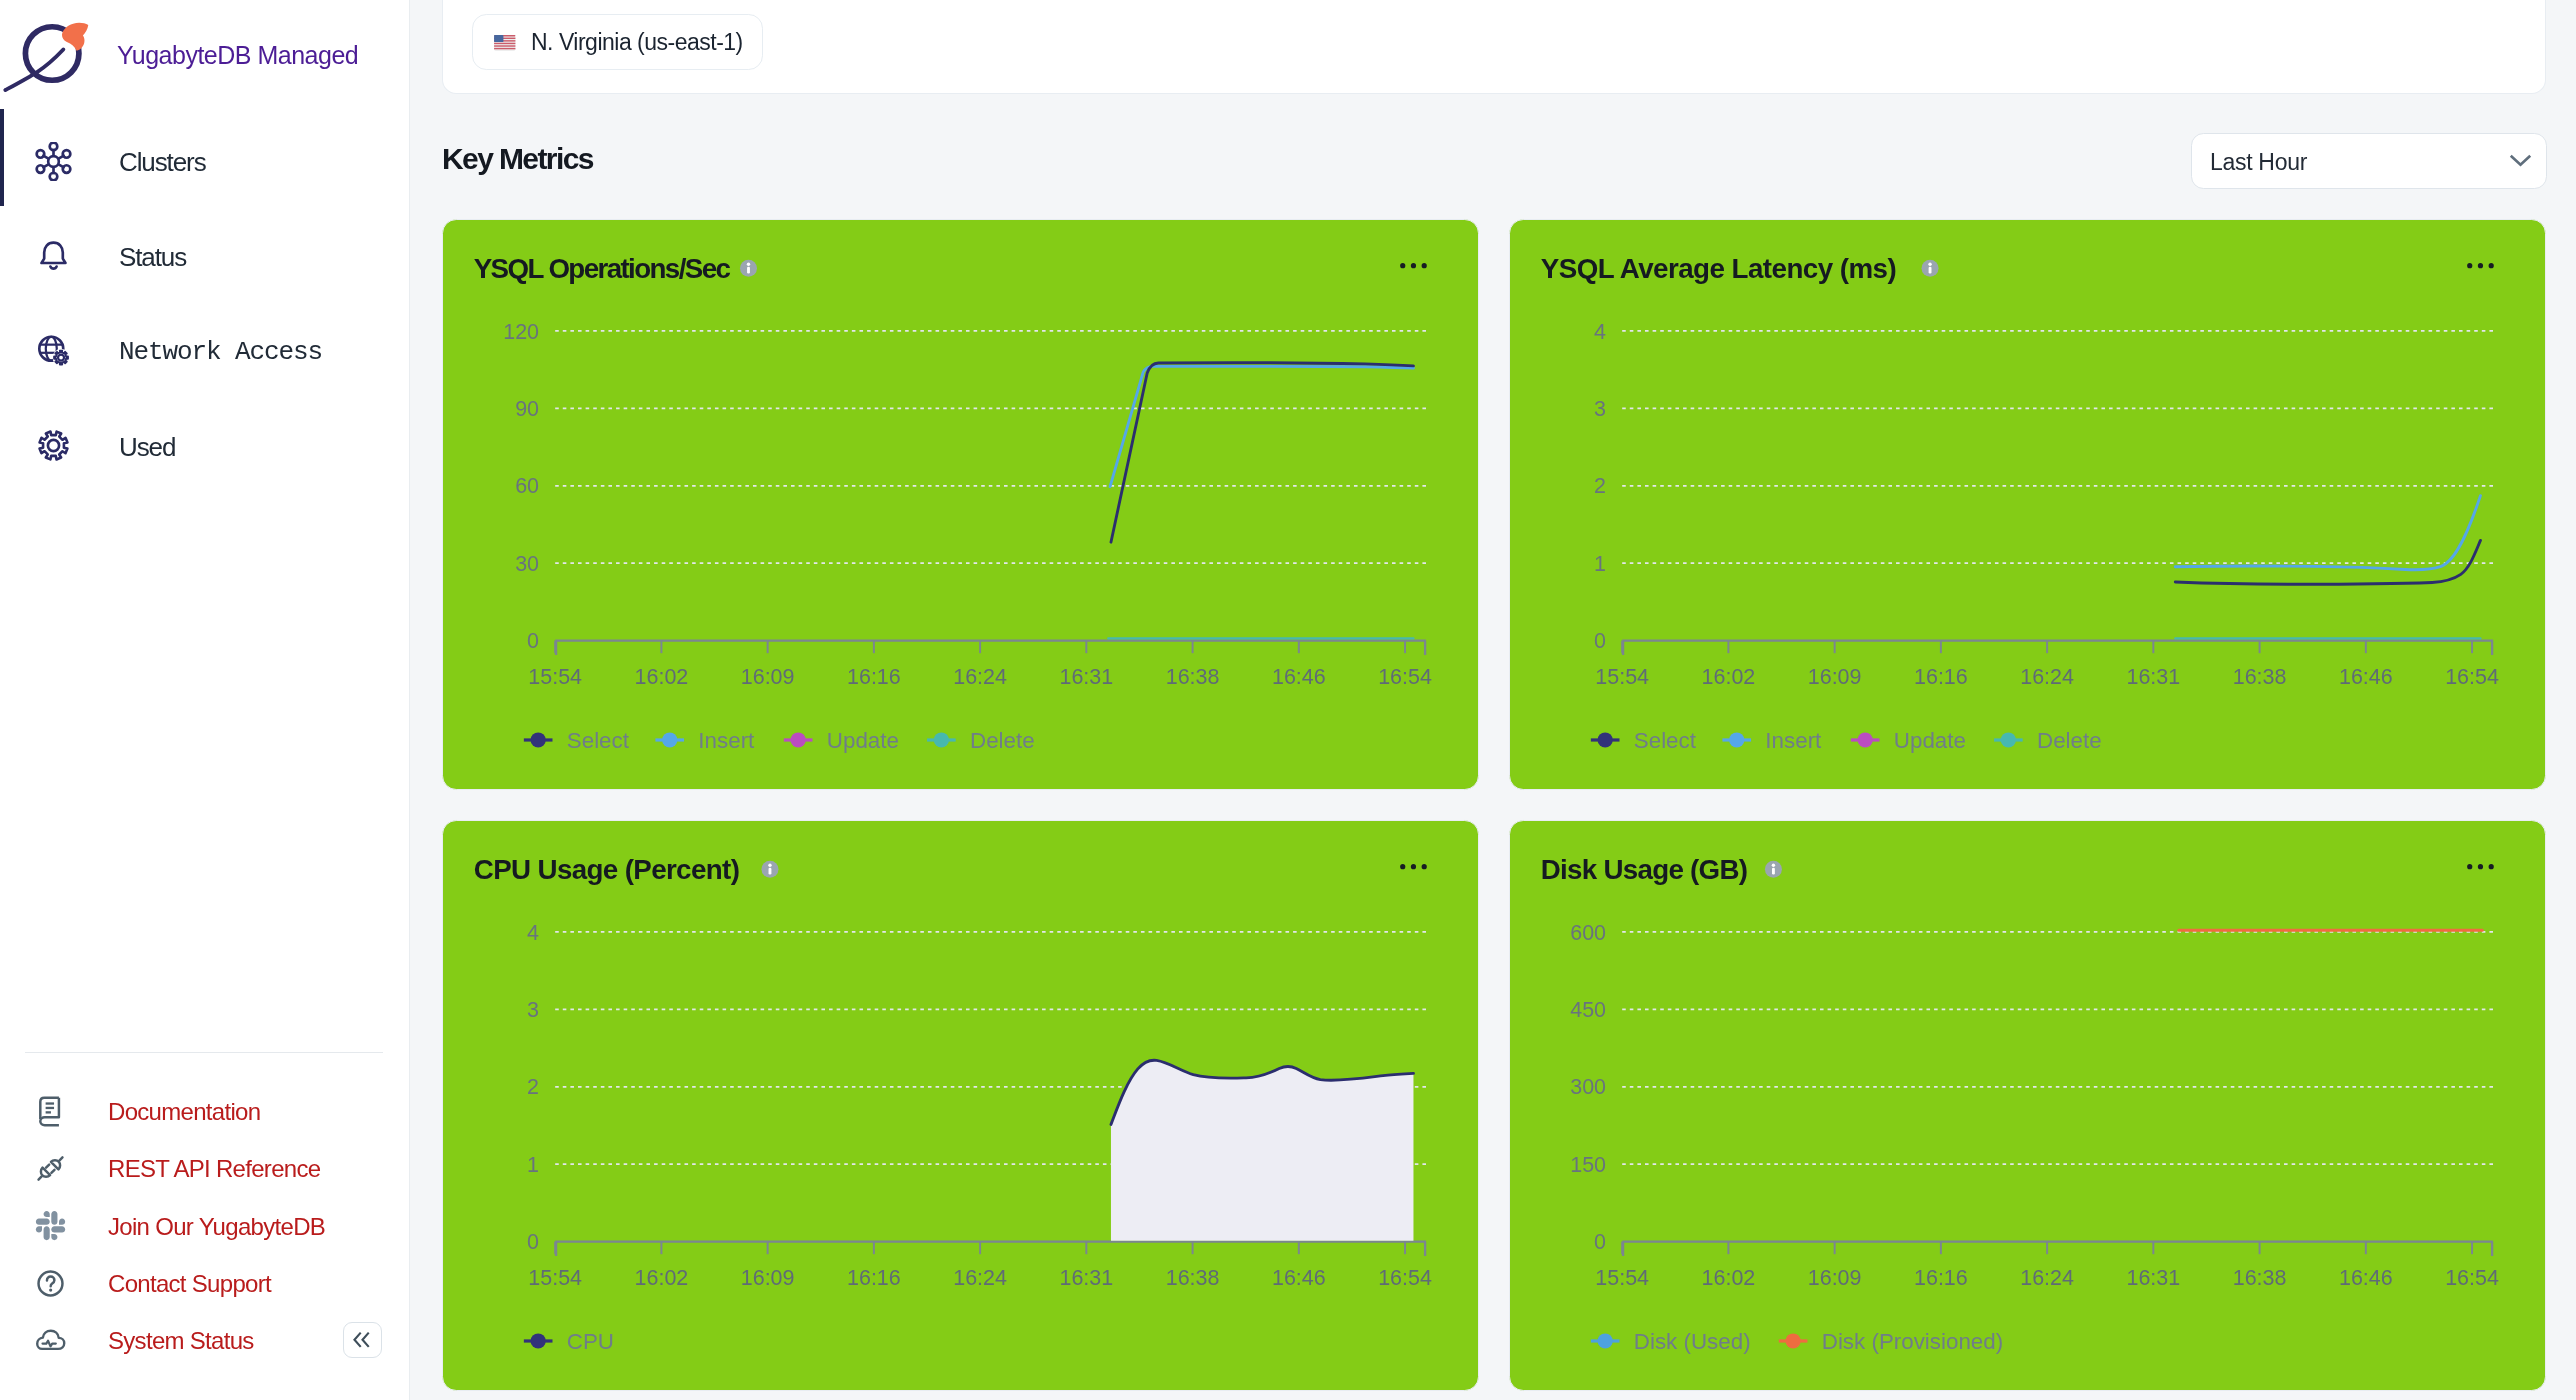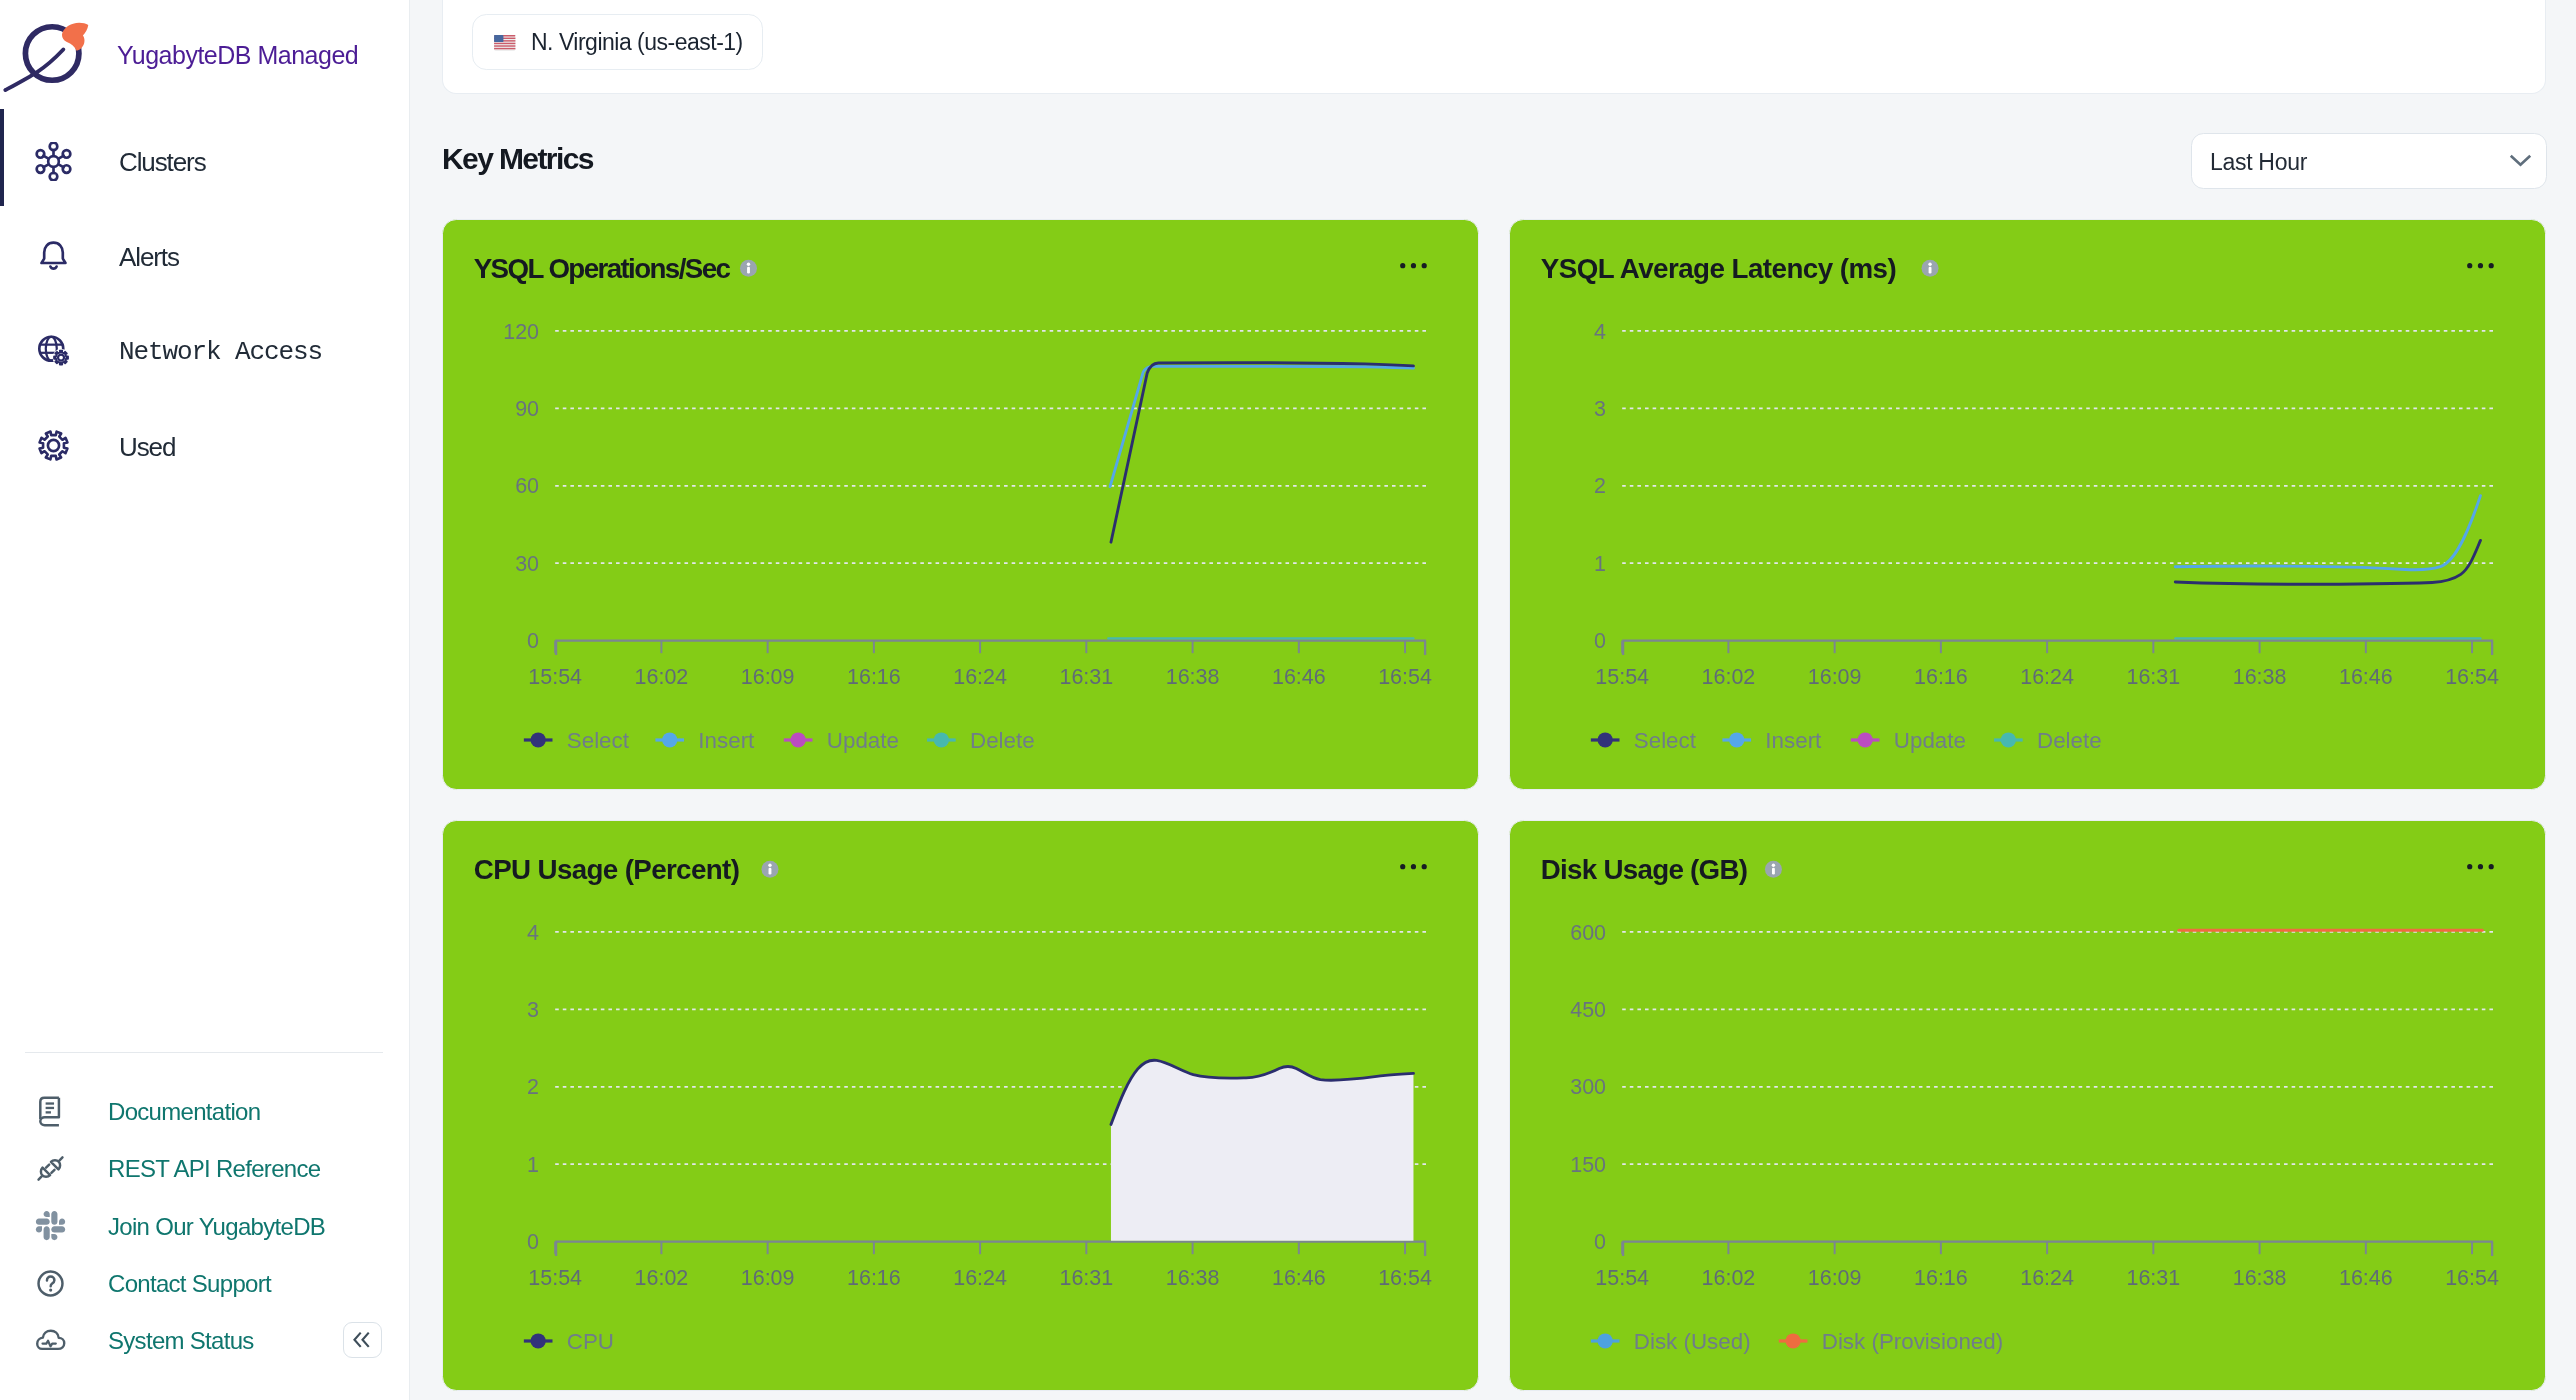--- a/index.html
+++ b/index.html
@@ -1,18 +1,18 @@
 <!DOCTYPE html>
 <html style="font-size:14.3px"><head><meta charset="utf-8"><style>
 * { margin:0; padding:0; box-sizing:border-box; }
 html,body { width:2576px; height:1401px; background:#f4f6f8; font-family:"Liberation Sans", sans-serif; overflow:hidden; }
 .abs { position:absolute; }
 .card { position:absolute; width:1037px; height:571px; background:#84cc16; border:1.8px solid #e8edf2; border-radius:14.3px; }
 .navtxt { font-size:26px; letter-spacing:-1.1px; color:#212b37; }
-.bottxt { font-size:24px; letter-spacing:-0.7px; color:#0f766e; }
+.bottxt { font-size:24px; letter-spacing:-0.7px; color:#b91c1c; }
 </style></head><body>
 <div class="abs" style="left:442px;top:0;width:2104px;height:94px;background:#ffffff;border-radius:0 0 14.3px 14.3px;border:1.8px solid #e8edf2;border-top:none"></div>
 <div class="abs" style="left:472px;top:14.3px;width:291px;height:56px;background:#ffffff;border:1.8px solid #e7edf2;border-radius:14.3px;"></div>
 <svg class="abs" style="left:494px;top:35px" width="21.5" height="16" viewBox="0 0 24 18">
 <rect width="24" height="18" rx="2" fill="#eeeeee"></rect>
 <g fill="#cb5c6a">
       <rect y="0" width="24" height="1.6" rx="0.8"></rect>
       <rect y="2.9" width="24" height="1.6"></rect>
       <rect y="5.8" width="24" height="1.6"></rect>
       <rect y="8.7" width="24" height="1.6"></rect>
@@ -255,21 +255,21 @@
     <line x1="16.8" y1="25.0" x2="9.4" y2="29.2" stroke="#2b2b66" stroke-width="3"></line>
     <circle cx="7.3" cy="30.5" r="4.3" fill="none" stroke="#2b2b66" stroke-width="3"></circle>
     <line x1="16.8" y1="19.0" x2="9.4" y2="14.8" stroke="#2b2b66" stroke-width="3"></line>
     <circle cx="7.3" cy="13.5" r="4.3" fill="none" stroke="#2b2b66" stroke-width="3"></circle>
   </svg>
 <div class="abs navtxt" style="left:119px;top:147px;">Clusters</div>
 <svg width="39" height="39" viewBox="0 0 44 44" style="position:absolute;left:34px;top:236px">
     <path d="M22 7.5 C15.5 7.5 11.5 12.5 11.5 18.5 L11.5 25.5 L8.5 30.5 L35.5 30.5 L32.5 25.5 L32.5 18.5 C32.5 12.5 28.5 7.5 22 7.5 Z" fill="none" stroke="#2b2b66" stroke-width="3" stroke-linejoin="round"></path>
     <path d="M18.5 34.5 A3.8 3.8 0 0 0 25.5 34.5" fill="none" stroke="#2b2b66" stroke-width="3" stroke-linecap="round"></path>
   </svg>
-<div class="abs navtxt" style="left:119px;top:242px;">Alerts</div>
+<div class="abs navtxt" style="left:119px;top:242px;">Status</div>
 <svg width="39" height="39" viewBox="0 0 44 44" style="position:absolute;left:34px;top:331px">
     <circle cx="19.5" cy="20" r="13.5" fill="none" stroke="#2b2b66" stroke-width="3"></circle>
     <ellipse cx="19.5" cy="20" rx="6.2" ry="13.5" fill="none" stroke="#2b2b66" stroke-width="2.5"></ellipse>
     <line x1="6.8" y1="15.4" x2="32.2" y2="15.4" stroke="#2b2b66" stroke-width="2.5"></line>
     <line x1="7" y1="24.6" x2="29" y2="24.6" stroke="#2b2b66" stroke-width="2.5"></line>
     <circle cx="30.5" cy="30" r="9.6" fill="#ffffff" stroke="none"></circle>
     <circle cx="30.5" cy="30" r="3.4" fill="none" stroke="#2b2b66" stroke-width="2.5"></circle>
     <path d="M38.29 28.70 L38.29 31.30 L36.32 30.97 L35.30 33.43 L36.93 34.59 L35.09 36.43 L33.93 34.80 L31.47 35.82 L31.80 37.79 L29.20 37.79 L29.53 35.82 L27.07 34.80 L25.91 36.43 L24.07 34.59 L25.70 33.43 L24.68 30.97 L22.71 31.30 L22.71 28.70 L24.68 29.03 L25.70 26.57 L24.07 25.41 L25.91 23.57 L27.07 25.20 L29.53 24.18 L29.20 22.21 L31.80 22.21 L31.47 24.18 L33.93 25.20 L35.09 23.57 L36.93 25.41 L35.30 26.57 L36.32 29.03 Z" fill="none" stroke="#2b2b66" stroke-width="2.2" stroke-linejoin="round"></path>
   </svg>
 <div class="abs navtxt" style="left:119px;top:337px;font-family:Liberation Mono, monospace;">Network Access</div>

